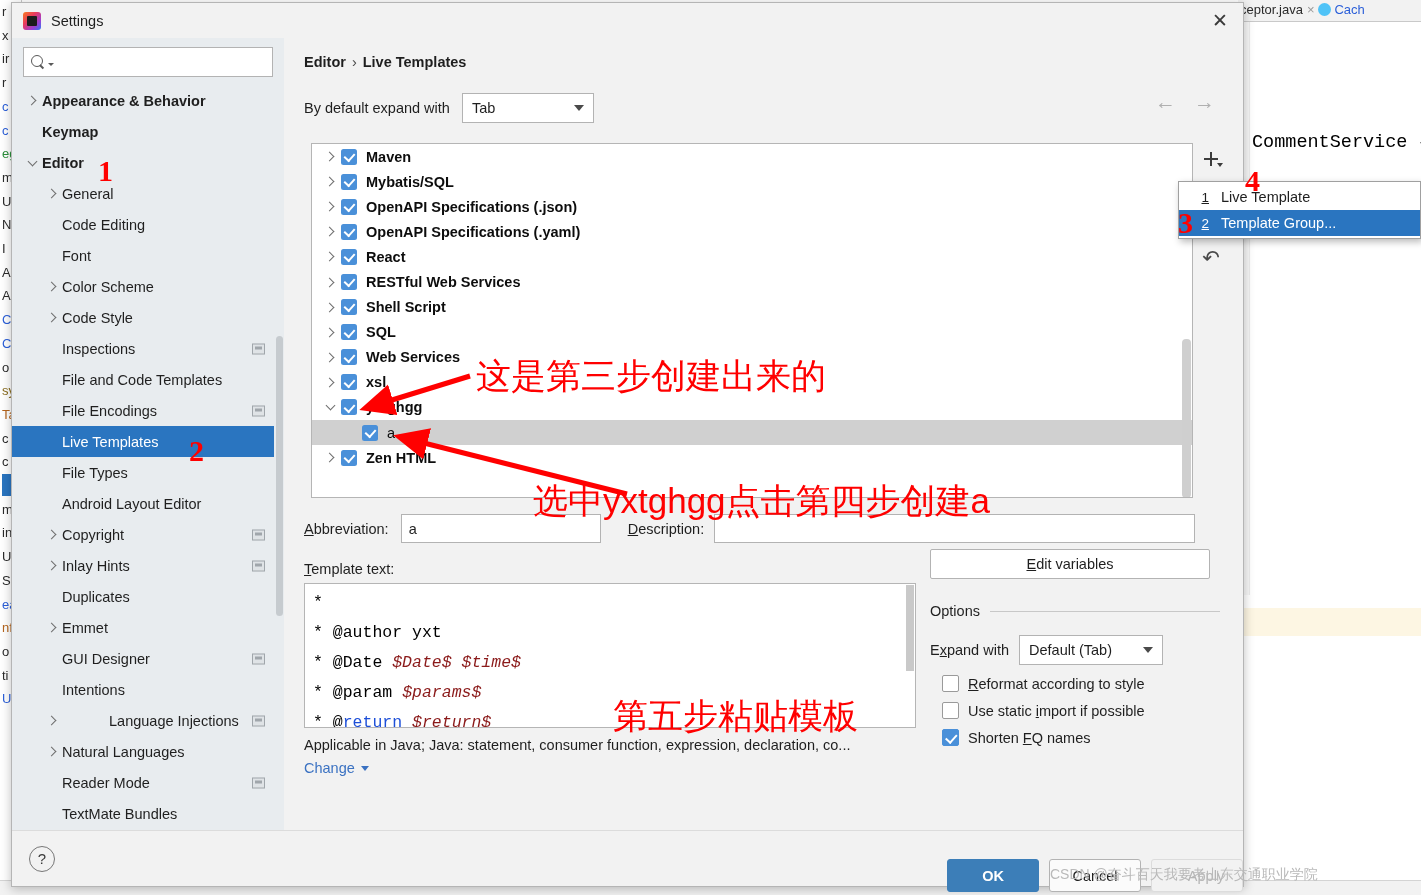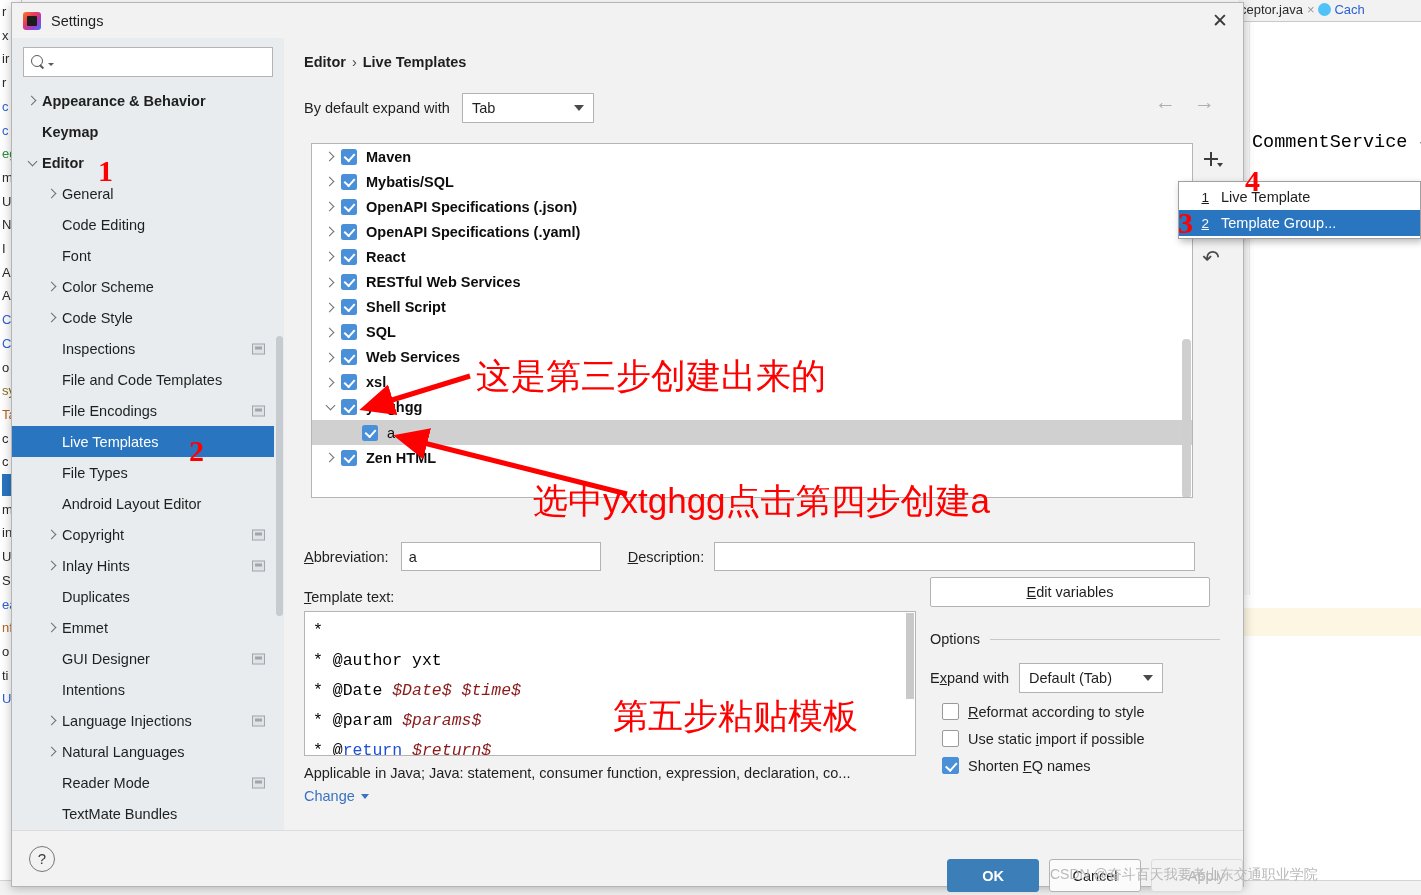--- a/index.html
+++ b/index.html
@@ -251,21 +251,21 @@
     font-size: 14.5px; color: #1f1f1f; cursor: default;
   }
   .pop-item.sel { background: #2a75c0; color: #fff; }
   .pop-num {
     width: 42px; flex: 0 0 42px; text-align: right; padding-right: 12px;
     text-decoration: underline; font-size: 13.5px;
   }
 
   
   .field-row {
-    margin-top: 44px; display: flex; align-items: center; font-size: 14.5px;
+    margin-top: 16px; display: flex; align-items: center; font-size: 14.5px;
     color: #1f1f1f;
   }
   .field-row .lbl { flex: 0 0 auto; }
   .ul { text-decoration: underline; }
   .txt {
     height: 29px; background: #fff; border: 1px solid #b3b3b3;
     font-size: 14.5px; color: #1f1f1f; padding: 0 7px;
     font-family: "Liberation Sans", sans-serif; outline: none;
   }
   .txt-abbr { width: 200px; margin-left: 12px; }
@@ -526,21 +526,21 @@
             </div>
             <div class="tree-row" style="padding-left: 30px;">
               <span class="tw"></span>
               <span class="tree-label">GUI Designer</span>
               <span class="tree-badge"></span>
             </div>
             <div class="tree-row" style="padding-left: 30px;">
               <span class="tw"></span>
               <span class="tree-label">Intentions</span>
             </div>
-            <div class="tree-row" style="padding-left: 30px;">
+            <div class="tree-row" style="padding-left: 30px; gap: 47px;">
               <span class="tw">
                 <i class="chev right"></i>
               </span>
               <span class="tree-label">Language Injections</span>
               <span class="tree-badge"></span>
             </div>
             <div class="tree-row" style="padding-left: 30px;">
               <span class="tw">
                 <i class="chev right"></i>
               </span>

